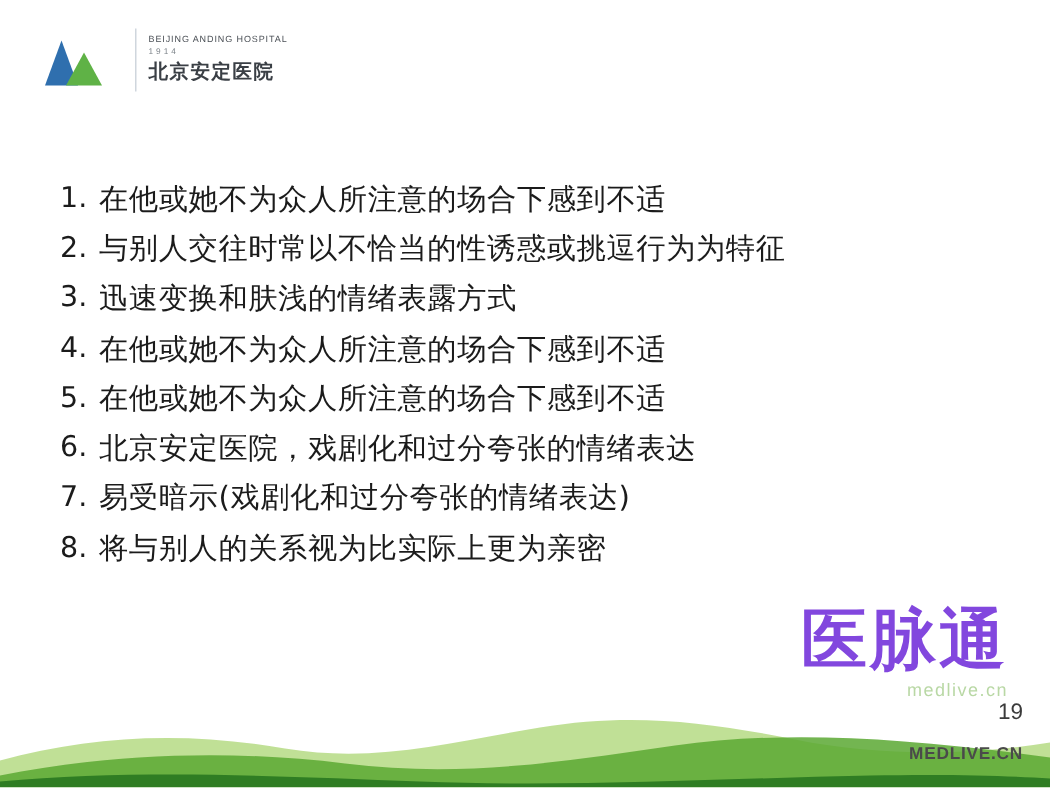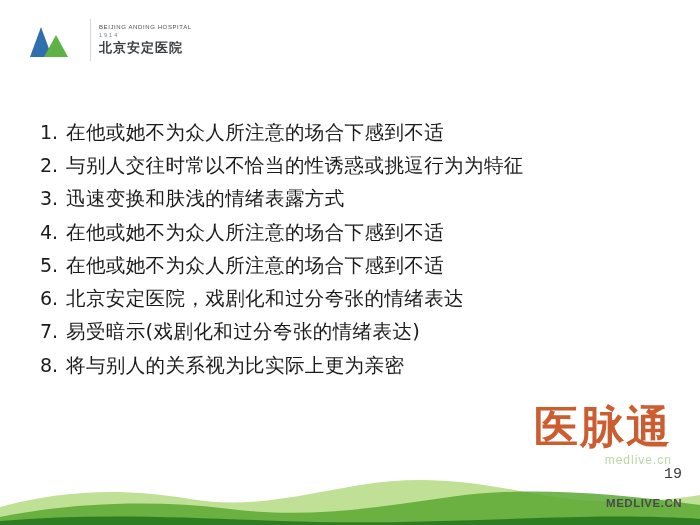--- a/index.html
+++ b/index.html
@@ -125,21 +125,21 @@
     right: 28px;
     bottom: 58px;
     text-align: right;
     pointer-events: none;
     user-select: none;
   }
   .wm-main {
     font-family: "DejaVu Sans", sans-serif;
     font-size: 44px;
     font-weight: bold;
-    color: #c2410c;
+    color: #6d28d9;
     letter-spacing: 2px;
     line-height: 1;
     opacity: 0.85;
   }
   .wm-sub {
     font-size: 12px;
     color: #b9d8a5;
     letter-spacing: 1px;
     margin-top: 4px;
   }
@@ -148,21 +148,21 @@
   .hills {
     position: absolute;
     left: 0; bottom: 0;
     width: 700px; height: 78px;
   }
 
   
   .page-num {
     position: absolute;
     right: 18px; bottom: 42px;
-    font-family: Liberation Mono, monospace;
+    font-family: Liberation Sans, sans-serif;
     font-size: 15px;
     color: #3b3b3b;
   }
   .footer-brand {
     position: absolute;
     right: 18px; bottom: 16px;
     font-family: "Liberation Sans", sans-serif;
     font-size: 11.5px;
     font-weight: bold;
     color: #4a4a4a;

